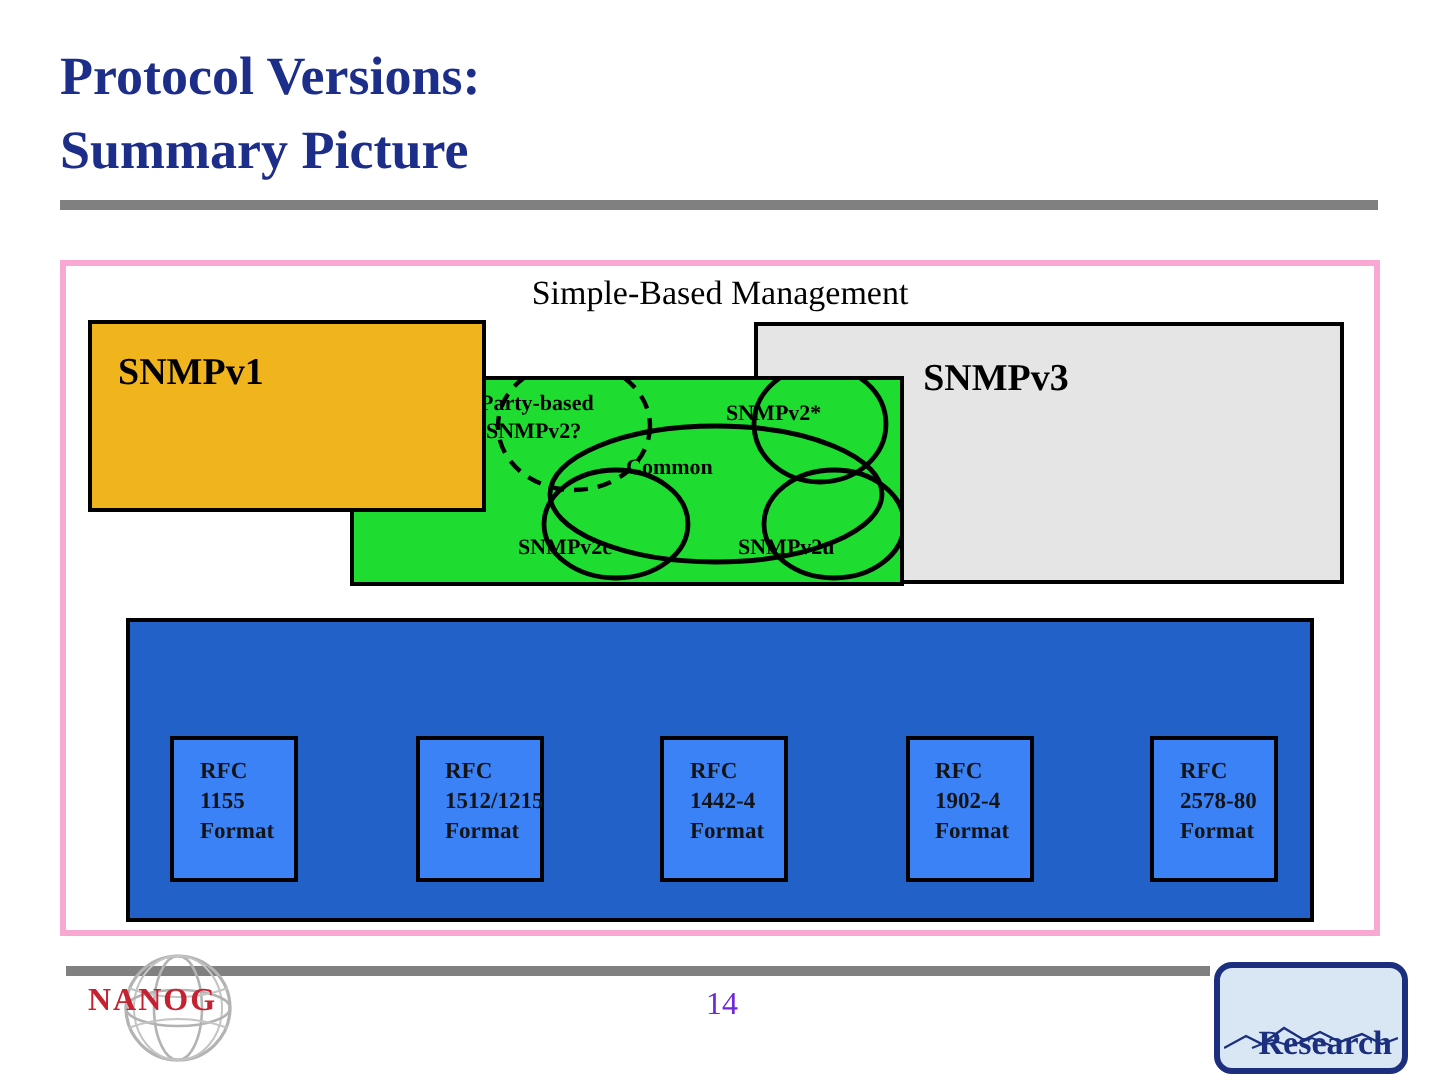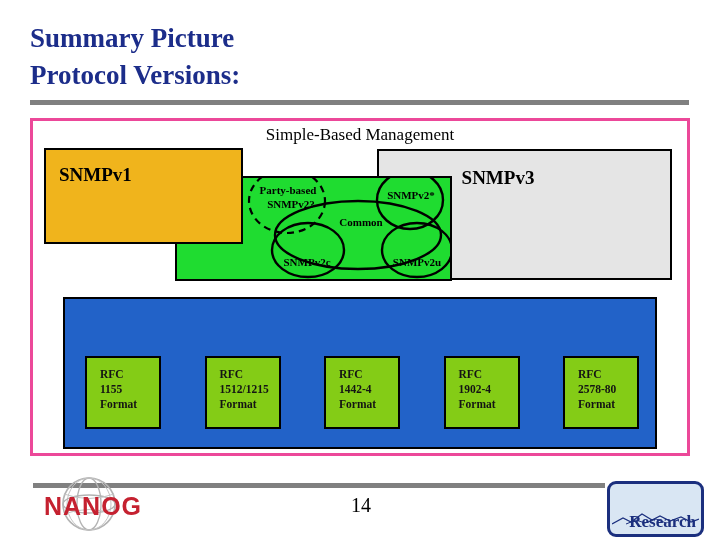--- a/index.html
+++ b/index.html
@@ -6,72 +6,72 @@
   html,body { width:720px; height:540px; background:#fff; overflow:hidden;
               font-family:"Liberation Serif", serif; }
   .abs { position:absolute; }
 
   
   #slide-title { left:30px; top:20px; color:#1c2d8a; font-weight:bold;
                  font-size:27px; line-height:37px; }
   #title-rule { left:30px; top:100px; width:659px; height:5px; background:#808080; }
 
   
-  #main-box { left:30px; top:118px; width:660px; height:338px;
-              border:3px solid #ec4899; background:#fff; }
+  #main-box { left:30px; top:130px; width:660px; height:338px;
+              border:3px solid #f9a8d4; background:#fff; }
   #sbm-header { left:0; top:4px; width:100%; text-align:center;
                 font-size:17px; color:#000; }
 
   .vbox { border:2px solid #000; position:absolute; }
   #box-snmpv1 { left:11px; top:27px; width:199px; height:96px;
                 background:#f0b41c; z-index:3; }
   #box-snmpv1 .lbl { padding:14px 12px 0 13px; }
   #box-snmpv3 { left:344px; top:28px; width:295px; height:131px;
                 background:#e5e5e5; z-index:1; }
   #box-snmpv3 .lbl { position:absolute; left:0; top:16px; width:238px; text-align:center; }
   #box-snmpv2 { left:142px; top:55px; width:277px; height:105px;
                 background:#1fdc30; z-index:2; overflow:hidden; }
   .big-lbl { font-weight:bold; font-size:19px; color:#000; }
   #snmpv2-lbl { left:8px; top:70px; font-size:20px; }
 
   #venn-svg { left:0; top:0; width:273px; height:101px; }
-  .venn-lbl { position:absolute; width:96px; text-align:center;
+  .venn-lbl { position:absolute; width:96px; text-align:left;
               font-weight:bold; font-size:11px; color:#000; line-height:13px; }
 
   
   #mib-box { left:30px; top:176px; width:594px; height:152px;
              background:#2262c8; border:2px solid #000; }
   #mib-header { left:0; top:8px; width:100%; text-align:center;
                 color:#8b2121; font-weight:bold; font-size:16px; }
   #rfc-row { left:20px; top:57px; right:16px; display:flex;
              justify-content:space-between; }
-  .rfc-box { width:76px; height:73px; background:#84cc16; border:2px solid #000;
+  .rfc-box { width:64px; height:73px; background:#3b82f6; border:2px solid #000;
              padding:9px 0 0 13px; font-weight:bold; font-size:11.5px;
              line-height:15px; color:#141414; }
 
   
   #footer-rule { left:33px; top:483px; width:572px; height:5px; background:#808080; }
   #globe-svg { left:60px; top:475px; }
-  #nanog-text { left:44px; top:492px; font-family:Liberation Sans, sans-serif;
-                font-weight:bold; font-size:25px; letter-spacing:1px; color:#c52130; }
+  #nanog-text { left:44px; top:492px; font-family:Liberation Serif, serif;
+                font-weight:bold; font-size:16px; letter-spacing:1px; color:#c52130; }
   #page-number { left:331px; top:494px; width:60px; text-align:center;
-                 font-size:20px; color:#000000; }
+                 font-size:16px; color:#6d28d9; }
   #snmp-logo { left:607px; top:481px; width:97px; height:56px;
                border:3px solid #1b2f7e; border-radius:9px; background:#d9e6f3; }
   #snmp-logo-title { left:0; top:1px; width:100%; text-align:center;
                      color:#1b2f7e; font-weight:bold; font-size:23px; letter-spacing:1px; }
   #snmp-mountains { left:2px; top:27px; }
   #snmp-logo-sub { right:5px; bottom:2px; color:#1b2f7e; font-weight:bold; font-size:17px; }
 </style>
 </head>
 <body>
 
 <div class="abs" id="slide-title">
+  <div>Protocol Versions:</div>
   <div>Summary Picture</div>
-  <div>Protocol Versions:</div>
 </div>
 <div class="abs" id="title-rule"></div>
 
 <div class="abs" id="main-box">
   <div class="abs" id="sbm-header">Simple-Based Management</div>
 
   <div class="vbox" id="box-snmpv3">
     <div class="lbl big-lbl">SNMPv3</div>
   </div>
 

